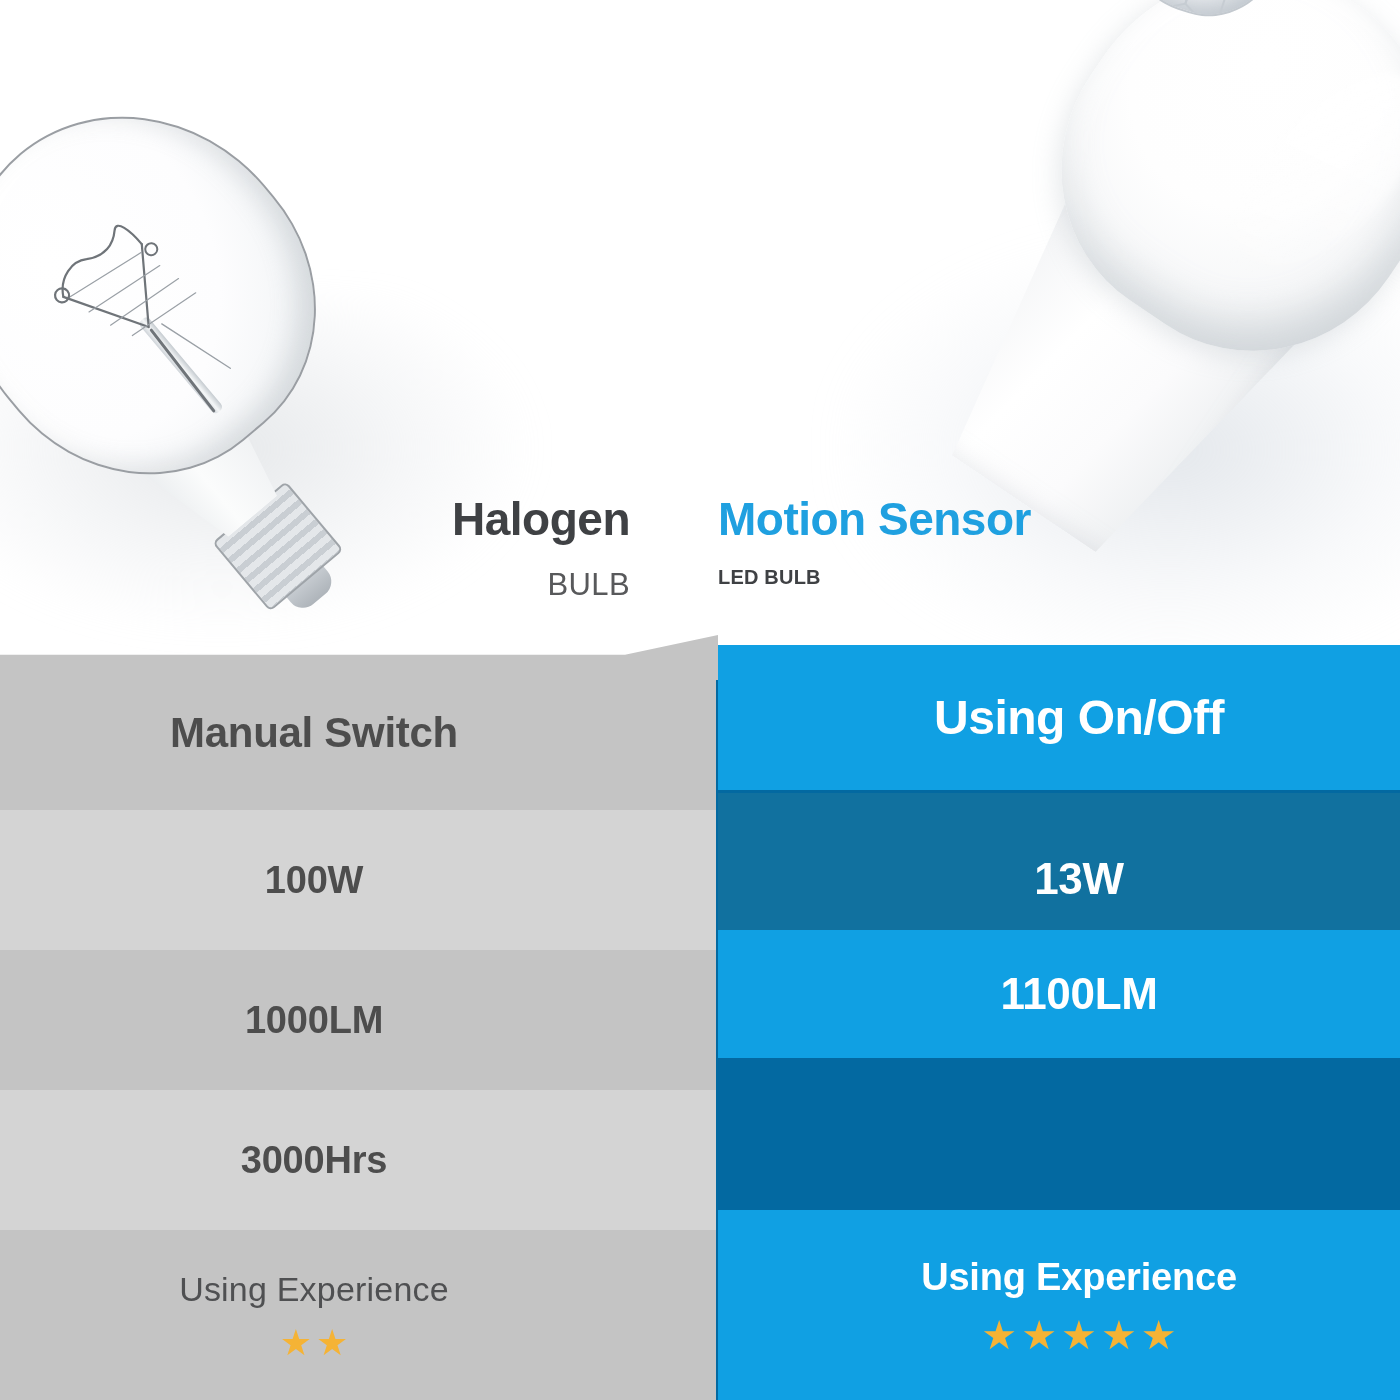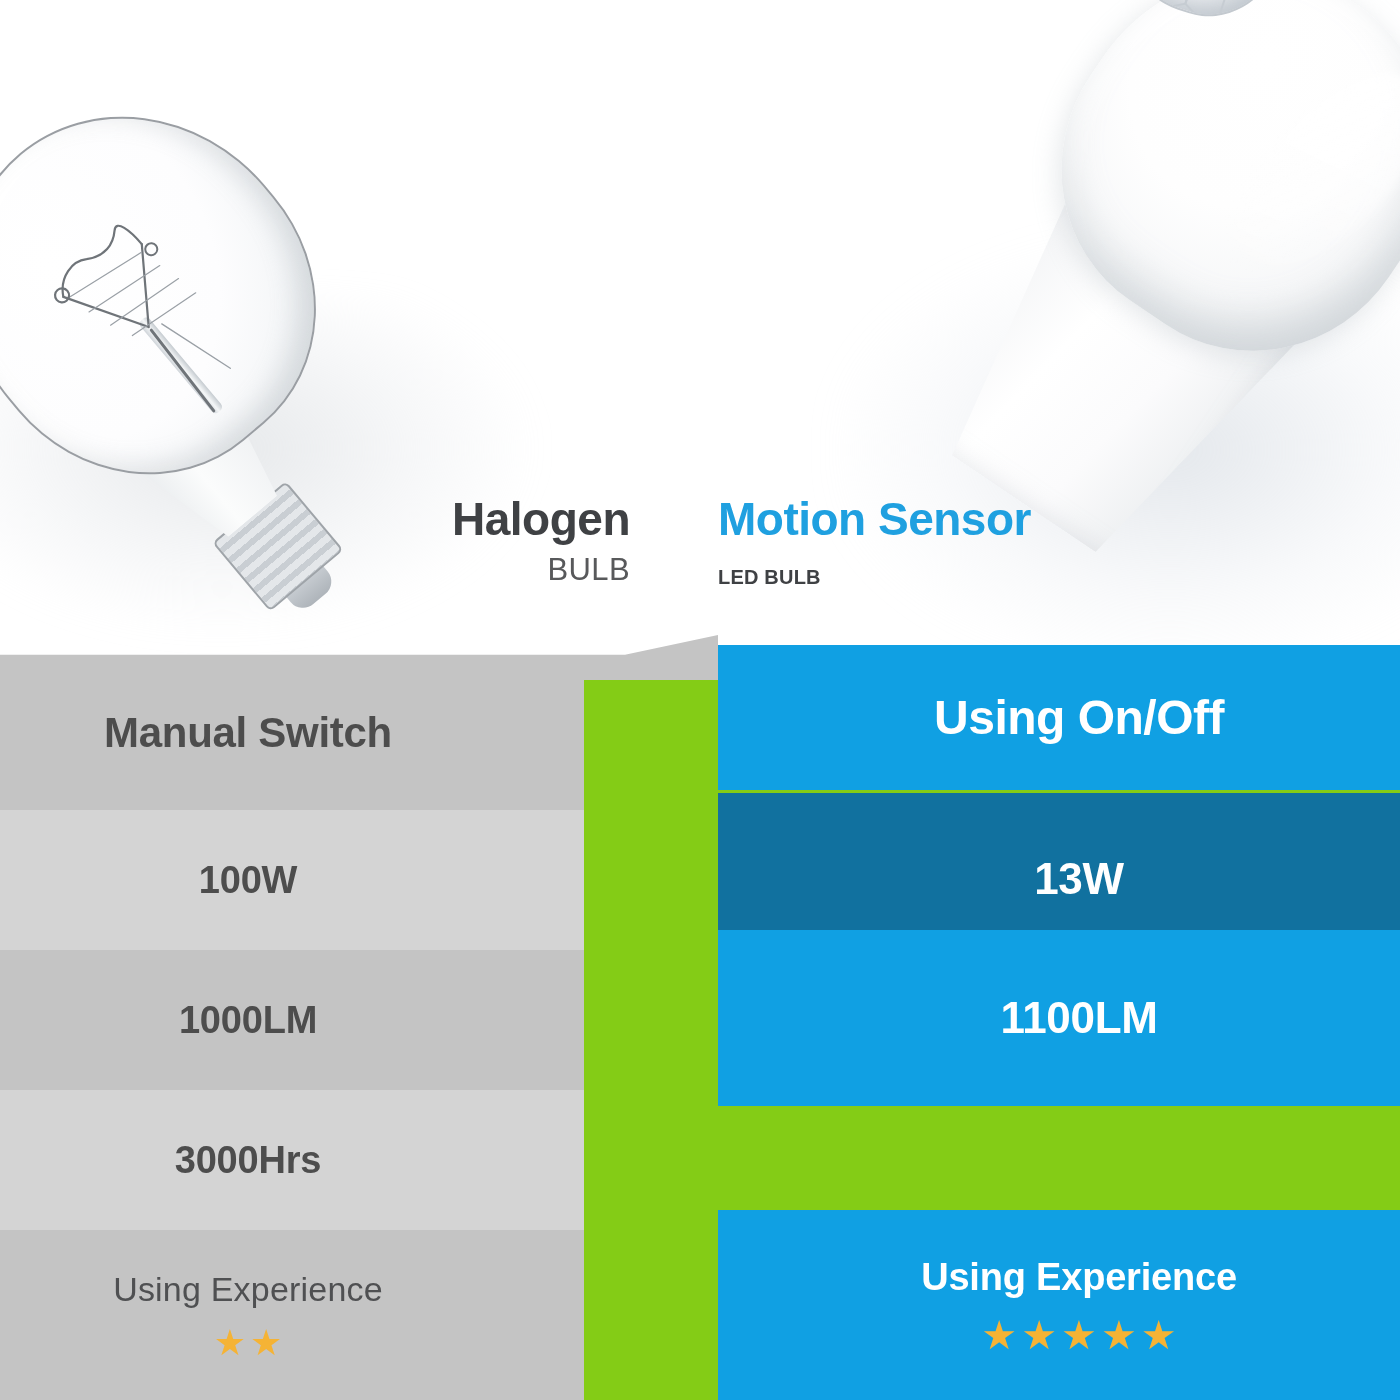--- a/index.html
+++ b/index.html
@@ -1,18 +1,18 @@
 <!DOCTYPE html>
 <html><head>
 <meta charset="utf-8">
 <style>
   html,body{margin:0;padding:0;background:#fff;}
   body{width:1400px;height:1400px;overflow:hidden;font-family:"Liberation Sans",sans-serif;}
 
-  #stage{position:relative;width:1400px;height:1400px;background:#84cc16;overflow:hidden;}
+  #stage{position:relative;width:1400px;height:1400px;background:#0369a1;overflow:hidden;}
 
   
   .hero{position:absolute;left:0;top:0;width:1400px;height:660px;background:#ffffff;}
 
   
   .reflect-l{position:absolute;left:-30px;top:300px;width:560px;height:330px;
     background:radial-gradient(ellipse at 45% 45%, rgba(210,214,218,.55) 0%, rgba(225,228,232,.28) 45%, rgba(255,255,255,0) 72%);
     filter:blur(16px);}
   .reflect-r{position:absolute;left:840px;top:240px;width:600px;height:420px;
     background:radial-gradient(ellipse at 55% 50%, rgba(205,212,220,.55) 0%, rgba(228,232,238,.25) 48%, rgba(255,255,255,0) 74%);
@@ -57,33 +57,33 @@
     background:radial-gradient(ellipse at 40% 32%, #ffffff 0%, #f3f5f7 42%, #dfe3e7 74%, #ccd2d8 100%);
     border:2px solid #c3c9cf;transform:rotate(-16deg);overflow:hidden;
     box-shadow:inset -6px -8px 16px rgba(160,170,180,.40);}
   .pir svg{position:absolute;left:0;top:0;}
 
   
   .label-hal{position:absolute;left:330px;top:495px;width:300px;text-align:right;}
   .label-led{position:absolute;left:718px;top:495px;width:420px;text-align:left;}
   .t-big-gray{font-size:46px;font-weight:700;color:#3f4144;letter-spacing:-.5px;line-height:1.06;}
   .t-big-blue{font-size:46px;font-weight:700;color:#1fa0e0;letter-spacing:-.5px;line-height:1.06;}
-  .t-sub-gray{font-size:31px;font-weight:400;color:#58595b;letter-spacing:.4px;margin-top:8px;}
+  .t-sub-gray{font-size:31px;font-weight:400;color:#58595b;letter-spacing:.4px;margin-top:23px;}
   .t-sub-dark{font-size:20px;font-weight:700;color:#3f4144;letter-spacing:.2px;margin-top:22px;}
 
   
   .table{position:absolute;left:0;top:620px;width:1400px;height:780px;}
 
   .col-left{position:absolute;left:0;top:0;width:718px;height:780px;}
   .col-right{position:absolute;left:718px;top:25px;width:682px;height:755px;}
 
   .ramp{position:absolute;left:0;top:0;width:718px;height:60px;background:#c4c4c4;
     clip-path:polygon(0% 58%, 625px 58%, 718px 25%, 718px 100%, 0% 100%);}
 
-  .lrow{position:absolute;left:0;width:584px;display:flex;align-items:center;justify-content:center;
+  .lrow{position:absolute;left:0;width:716px;display:flex;align-items:center;justify-content:center;
     padding-right:88px;box-sizing:border-box;text-align:center;}
   .lrow.d{background:#c4c4c4;}
   .lrow.l{background:#d4d4d4;}
 
   .rrow{position:absolute;left:0;width:682px;display:flex;align-items:center;justify-content:center;
     padding-left:40px;box-sizing:border-box;text-align:center;}
   .rrow.lt{background:#10a0e3;}
   .rrow.dk{background:#11719f;}
 
   .cell-head-l{font-size:42px;font-weight:700;color:#4d4d4d;letter-spacing:-.3px;}
@@ -192,21 +192,21 @@
       </div>
     </div>
 
     <div class="col-right">
       <div class="rrow lt" style="top:0px;height:145px;">
         <span class="cell-head-r">Using On/Off</span>
       </div>
       <div class="rrow dk" style="top:148px;height:172px;">
         <span class="cell-r">13W</span>
       </div>
-      <div class="rrow lt" style="top:285px;height:176px;">
+      <div class="rrow lt" style="top:285px;height:128px;">
         <span class="cell-r">1100LM</span>
       </div>
       <div class="rrow lt" style="top:565px;height:190px;">
         <div class="expwrap">
           <span class="cell-exp-r">Using Experience</span>
           <span class="stars">
               <span class="star big">★</span>
               <span class="star big">★</span>
               <span class="star big">★</span>
               <span class="star big">★</span>

